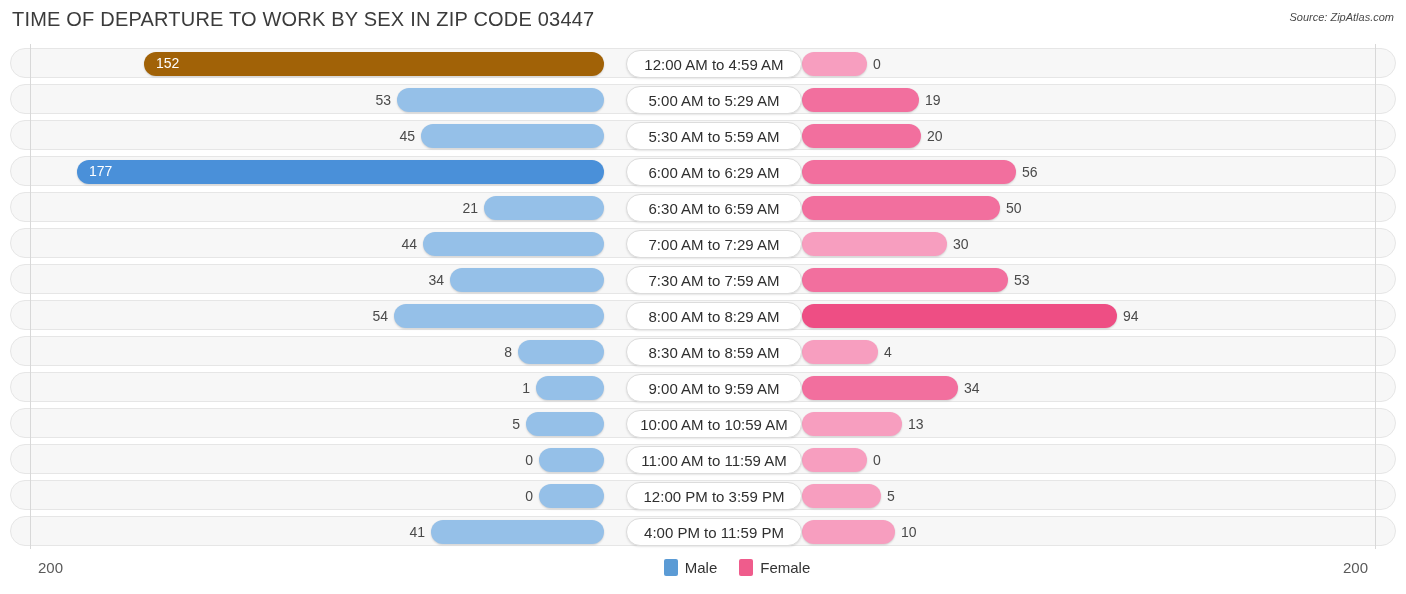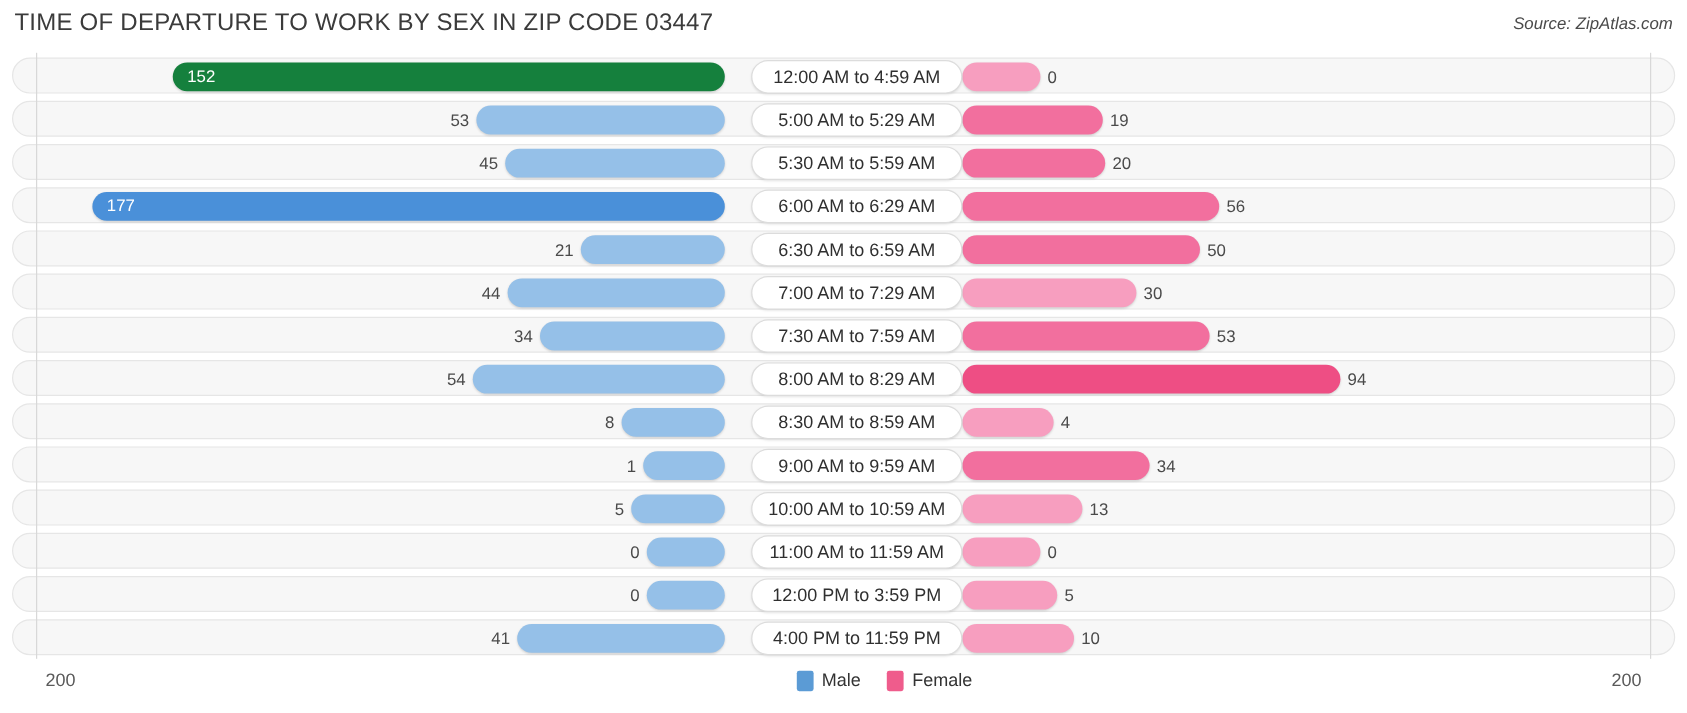--- a/index.html
+++ b/index.html
@@ -36,21 +36,21 @@
     top: 8px;
     font-size: 20px;
     letter-spacing: .2px;
     color: #3b3b3b;
     white-space: nowrap;
   }
   .chart-source {
     position: absolute;
     right: 12px;
     top: 11px;
-    font-size: 14px;
+    font-size: 11px;
     font-style: italic;
     color: #4a4a4a;
     white-space: nowrap;
   }
 
   
   .plot {
     position: absolute;
     left: 0;
     top: 44px;
@@ -194,21 +194,21 @@
   <div class="header">
     <div class="chart-title">TIME OF DEPARTURE TO WORK BY SEX IN ZIP CODE 03447</div>
     <div class="chart-source">Source: ZipAtlas.com</div>
   </div>
 
   <div class="plot" id="plot-area">
     <div class="axis-line left"></div>
     <div class="axis-line right"></div>
   <div class="row" style="top: 4px;">
         <div class="bar-wrap male" style="width: 460px;">
-          <div class="bar male" style="width: 460px; background: #15803d;">
+          <div class="bar male" style="width: 460px; background: #a16207;">
             <div class="value inside male-in">152</div>
           </div>
         </div>
         <div class="bar-wrap female" style="width: 65px;">
           <div class="bar female" style="width: 65px; background: rgb(247, 158, 191);"></div>
           <div style="position: absolute; top: 0px; height: 24px; left: 65px; width: 60px;">
             <div class="value female-out">0</div>
           </div>
         </div>
         <div class="cat-pill">

